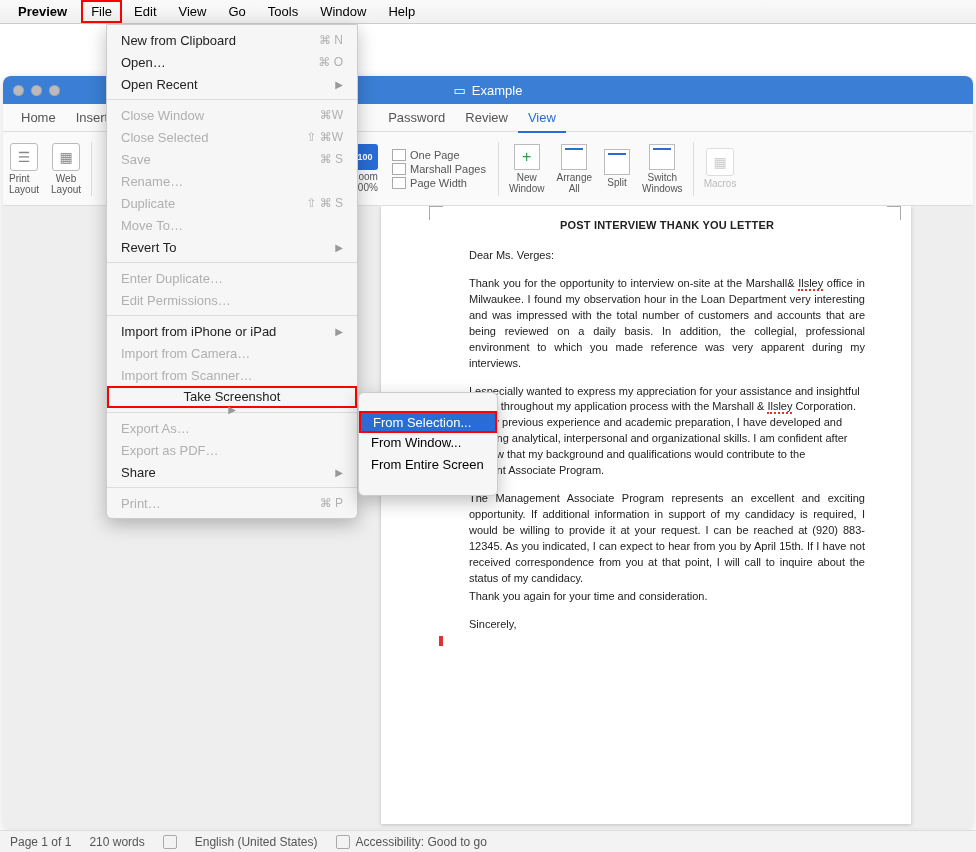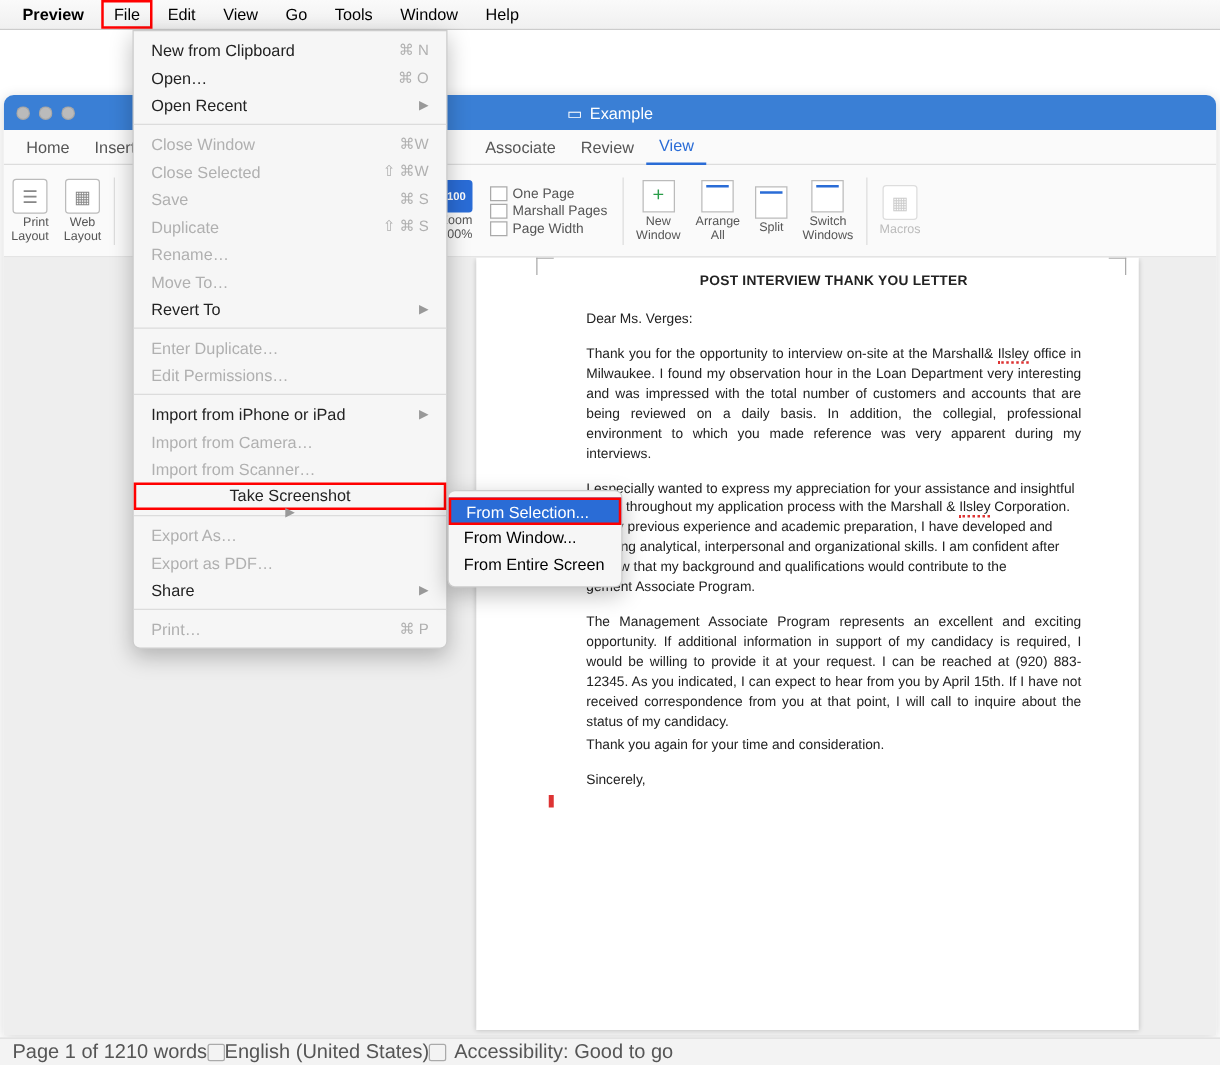--- a/index.html
+++ b/index.html
@@ -12,31 +12,31 @@
 .menubar .file-highlight { border: 2px solid #ff0000; padding: 2px 8px; margin-right: 8px; }
 
 .dropdown { position: absolute; top: 24px; left: 106px; width: 252px; background: #f6f6f6; border: 1px solid #ccc; border-radius: 0 0 6px 6px; box-shadow: 0 6px 18px rgba(0,0,0,.25); padding: 4px 0; font-size: 13px; z-index: 10; }
 .dropdown .row { display: flex; justify-content: space-between; align-items: center; padding: 3px 14px; color: #222; height: 22px; text-align: right; }
 .dropdown .row.disabled { color: #b0b0b0; }
 .dropdown .row .shortcut { color: #b0b0b0; font-size: 12px; }
 .dropdown .row .chev { color: #999; font-size: 10px; }
 .dropdown hr { border: none; border-top: 1px solid #dcdcdc; margin: 4px 0; }
 .dropdown .row.screenshot-highlight { border: 2px solid #ff0000; margin: 0; padding: 1px 12px; flex-direction: column; }
 
-.submenu { position: absolute; top: 392px; left: 358px; width: 140px; background: #f6f6f6; border: 1px solid #ccc; border-radius: 6px; box-shadow: 0 6px 18px rgba(0,0,0,.25); padding: 7px 0; font-size: 13px; z-index: 11; }
+.submenu { position: absolute; top: 392px; left: 358px; width: 140px; background: #f6f6f6; border: 1px solid #ccc; border-radius: 6px; box-shadow: 0 6px 18px rgba(0,0,0,.25); padding: 20px 0; font-size: 13px; z-index: 11; }
 .submenu .row { padding: 3px 12px; height: 22px; display: flex; align-items: center; }
 .submenu .row.sel { background: #2a6cd6; color: #fff; border: 2px solid #ff0000; margin: -2px 0; }
 
 .window { position: absolute; top: 76px; left: 3px; right: 3px; bottom: 24px; background: #fff; border-radius: 8px 8px 0 0; box-shadow: 0 2px 10px rgba(0,0,0,.15); overflow: hidden; }
 .titlebar { height: 28px; background: #3a7fd5; display: flex; align-items: center; color: #fff; font-size: 13px; position: relative; }
 .traffic { display: flex; gap: 7px; padding-left: 10px; }
 .traffic span { width: 11px; height: 11px; border-radius: 50%; background: #bbb; border: 1px solid rgba(0,0,0,.1); }
 .titlebar .title { position: absolute; left: 50%; transform: translateX(-50%); display: flex; align-items: center; gap: 6px; font-weight: 500; }
 
-.tabs { height: 28px; display: flex; align-items: center; border-bottom: 1px solid #ddd; font-size: 13px; padding: 0 8px; background: #fafafa; }
+.tabs { height: 28px; display: flex; align-items: flex-start; border-bottom: 1px solid #ddd; font-size: 13px; padding: 0 8px; background: #fafafa; }
 .tabs .tab { padding: 6px 10px; color: #555; }
 .tabs .tab.active { color: #2a6cd6; border-bottom: 2px solid #2a6cd6; }
 
 .ribbon { height: 74px; background: #fafafa; border-bottom: 1px solid #ddd; display: flex; align-items: center; font-size: 10px; color: #555; }
 .ribbon .group { display: flex; flex-direction: column; align-items: center; padding: 4px 6px; }
 .ribbon .icon-box { width: 28px; height: 28px; border: 1px solid #bbb; border-radius: 3px; background: #fff; margin-bottom: 2px; display:flex; align-items:center; justify-content:center; font-size:14px; color:#888; }
 .ribbon .sep { width: 1px; height: 54px; background: #ddd; margin: 0 4px; }
 .ribbon .stack { display:flex; flex-direction:column; gap:2px; font-size:11px; color:#555; }
 .ribbon .stack .stackrow { display:flex; align-items:center; gap:4px; }
 .ribbon .stack .mini-icon { width:14px; height:12px; border:1px solid #aaa; background:#fff; }
@@ -47,21 +47,21 @@
 
 .doc-area { position: absolute; top: 130px; left: 0; right: 0; bottom: 0; background: #eee; overflow: hidden; }
 .page { position: absolute; left: 378px; top: 0; width: 530px; bottom: 4px; background: #fff; box-shadow: 0 1px 4px rgba(0,0,0,.2); padding: 12px 46px 20px 88px; font-size: 11px; color: #222; line-height: 1.45; }
 .page h4 { text-align: center; font-weight: 600; font-size: 11px; margin-bottom: 14px; letter-spacing:.2px; }
 .page p { margin-bottom: 12px; text-align: justify; }
 .crop-mark { position:absolute; width:14px; height:14px; }
 .crop-mark.tl { top:0; left:48px; border-left:1px solid #aaa; border-top:1px solid #aaa; }
 .crop-mark.tr { top:0; right:10px; border-right:1px solid #aaa; border-top:1px solid #aaa; }
 .red-cursor { position:absolute; left:58px; top:430px; width:4px; height:10px; background:#d33; }
 
-.statusbar { position: absolute; bottom: 0; left: 0; right: 0; height: 22px; background: #f3f3f3; border-top: 1px solid #ddd; display: flex; align-items: center; font-size: 16px; color: #555; padding: 0 10px; }
+.statusbar { position: absolute; bottom: 0; left: 0; right: 0; height: 22px; background: #f3f3f3; border-top: 1px solid #ddd; display: flex; align-items: center; font-size: 12px; color: #555; padding: 0 10px; gap: 18px; }
 .statusbar .sbitem { display:flex; align-items:center; gap:6px; }
 .statusbar .sbicon { width:14px; height:14px; border:1px solid #aaa; border-radius:2px; }
 
 .spellerr { border-bottom: 2px dotted #d33; }
 </style>
 </head>
 <body>
 
 <div class="menubar">
   <span class="apple"></span>
@@ -83,28 +83,28 @@
         <span></span>
       </div>
     <div class="title">
       <span>▭</span>
       <span>Example</span>
     </div>
   </div>
   <div class="tabs">
     <span class="tab">Home</span>
     <span class="tab">Insert</span>
-    <span class="tab" style="margin-left:260px">Associate</span>
+    <span class="tab" style="margin-left:260px">Password</span>
     <span class="tab">Review</span>
     <span class="tab active">View</span>
   </div>
   <div class="ribbon">
     <div class="group">
         <div class="icon-box">☰</div>
-        <span style="white-space:pre; text-align:right">Print
+        <span style="white-space:pre; text-align:left">Print
 Layout</span>
       </div>
     <div class="group">
         <div class="icon-box">▦</div>
         <span style="white-space:pre; text-align:center">Web
 Layout</span>
       </div>
     <div class="sep"></div>
     <div class="group" style="margin-left:250px">
         <div class="zoom-badge">100</div>
@@ -187,25 +187,25 @@
     </div>
   <div class="row disabled">
       <span>Close Selected</span>
       <span class="shortcut">⇧ ⌘W</span>
     </div>
   <div class="row disabled">
       <span>Save</span>
       <span class="shortcut">⌘ S</span>
     </div>
   <div class="row disabled">
+      <span>Rename…</span>
+    </div>
+  <div class="row disabled">
       <span>Duplicate</span>
       <span class="shortcut">⇧ ⌘ S</span>
-    </div>
-  <div class="row disabled">
-      <span>Rename…</span>
     </div>
   <div class="row disabled">
       <span>Move To…</span>
     </div>
   <div class="row">
       <span>Revert To</span>
       <span class="chev">▶</span>
     </div>
   <hr>
   <div class="row disabled">

